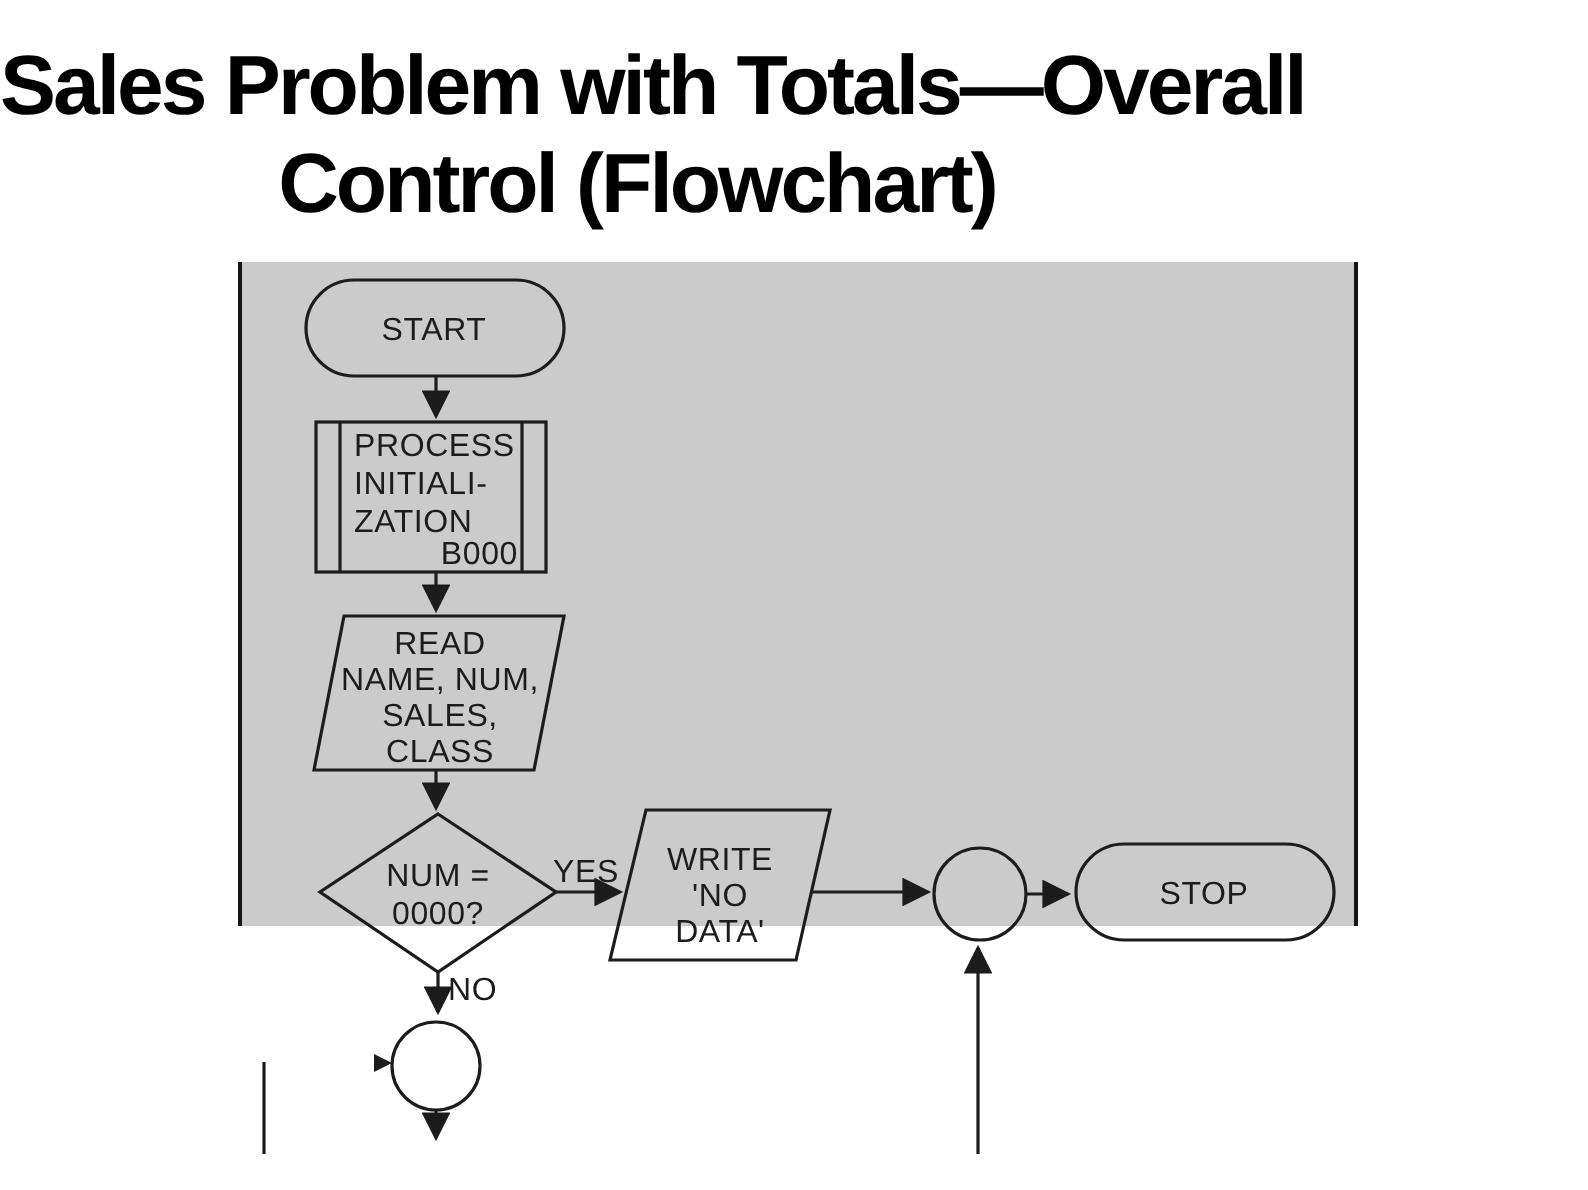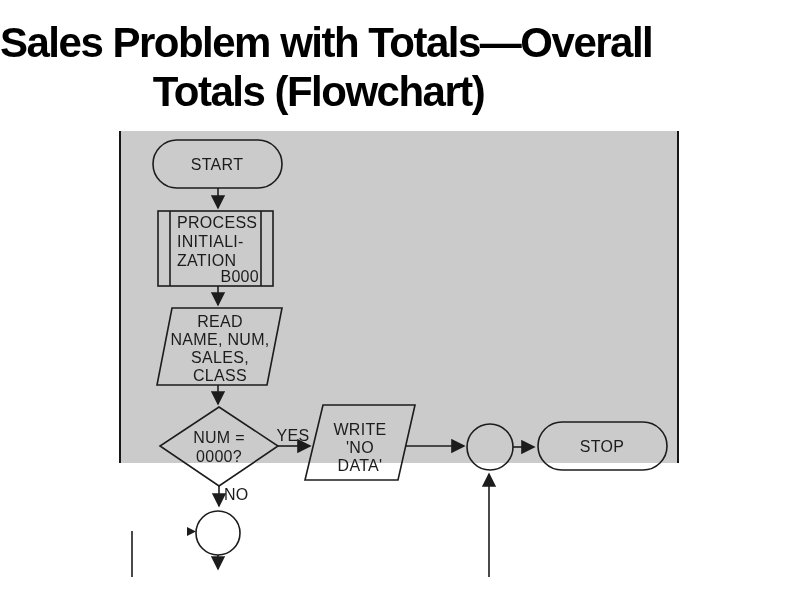--- a/index.html
+++ b/index.html
@@ -43,21 +43,21 @@
   .fc-shape { fill: none; stroke: #1c1c1c; stroke-width: 1.6; }
   .fc-line  { fill: none; stroke: #1c1c1c; stroke-width: 1.6; }
 </style>
 </head>
 <body>
 
 <div class="slide">
 
   <h1 class="title">
     <span class="tl">Sales Problem with Totals—Overall</span>
-    <span class="tl">Totals (Flowchart)</span>
+    <span class="tl">Control (Flowchart)</span>
   </h1>
 
   <div class="figure">
     <svg width="556" height="446" viewBox="0 0 556 446">
       <defs>
         <marker id="arrR" markerWidth="10" markerHeight="9" refX="8" refY="4.5" orient="auto">
           <path d="M0,0 L9,4.5 L0,9 Z" fill="#1c1c1c"></path>
         </marker>
       </defs>
 

